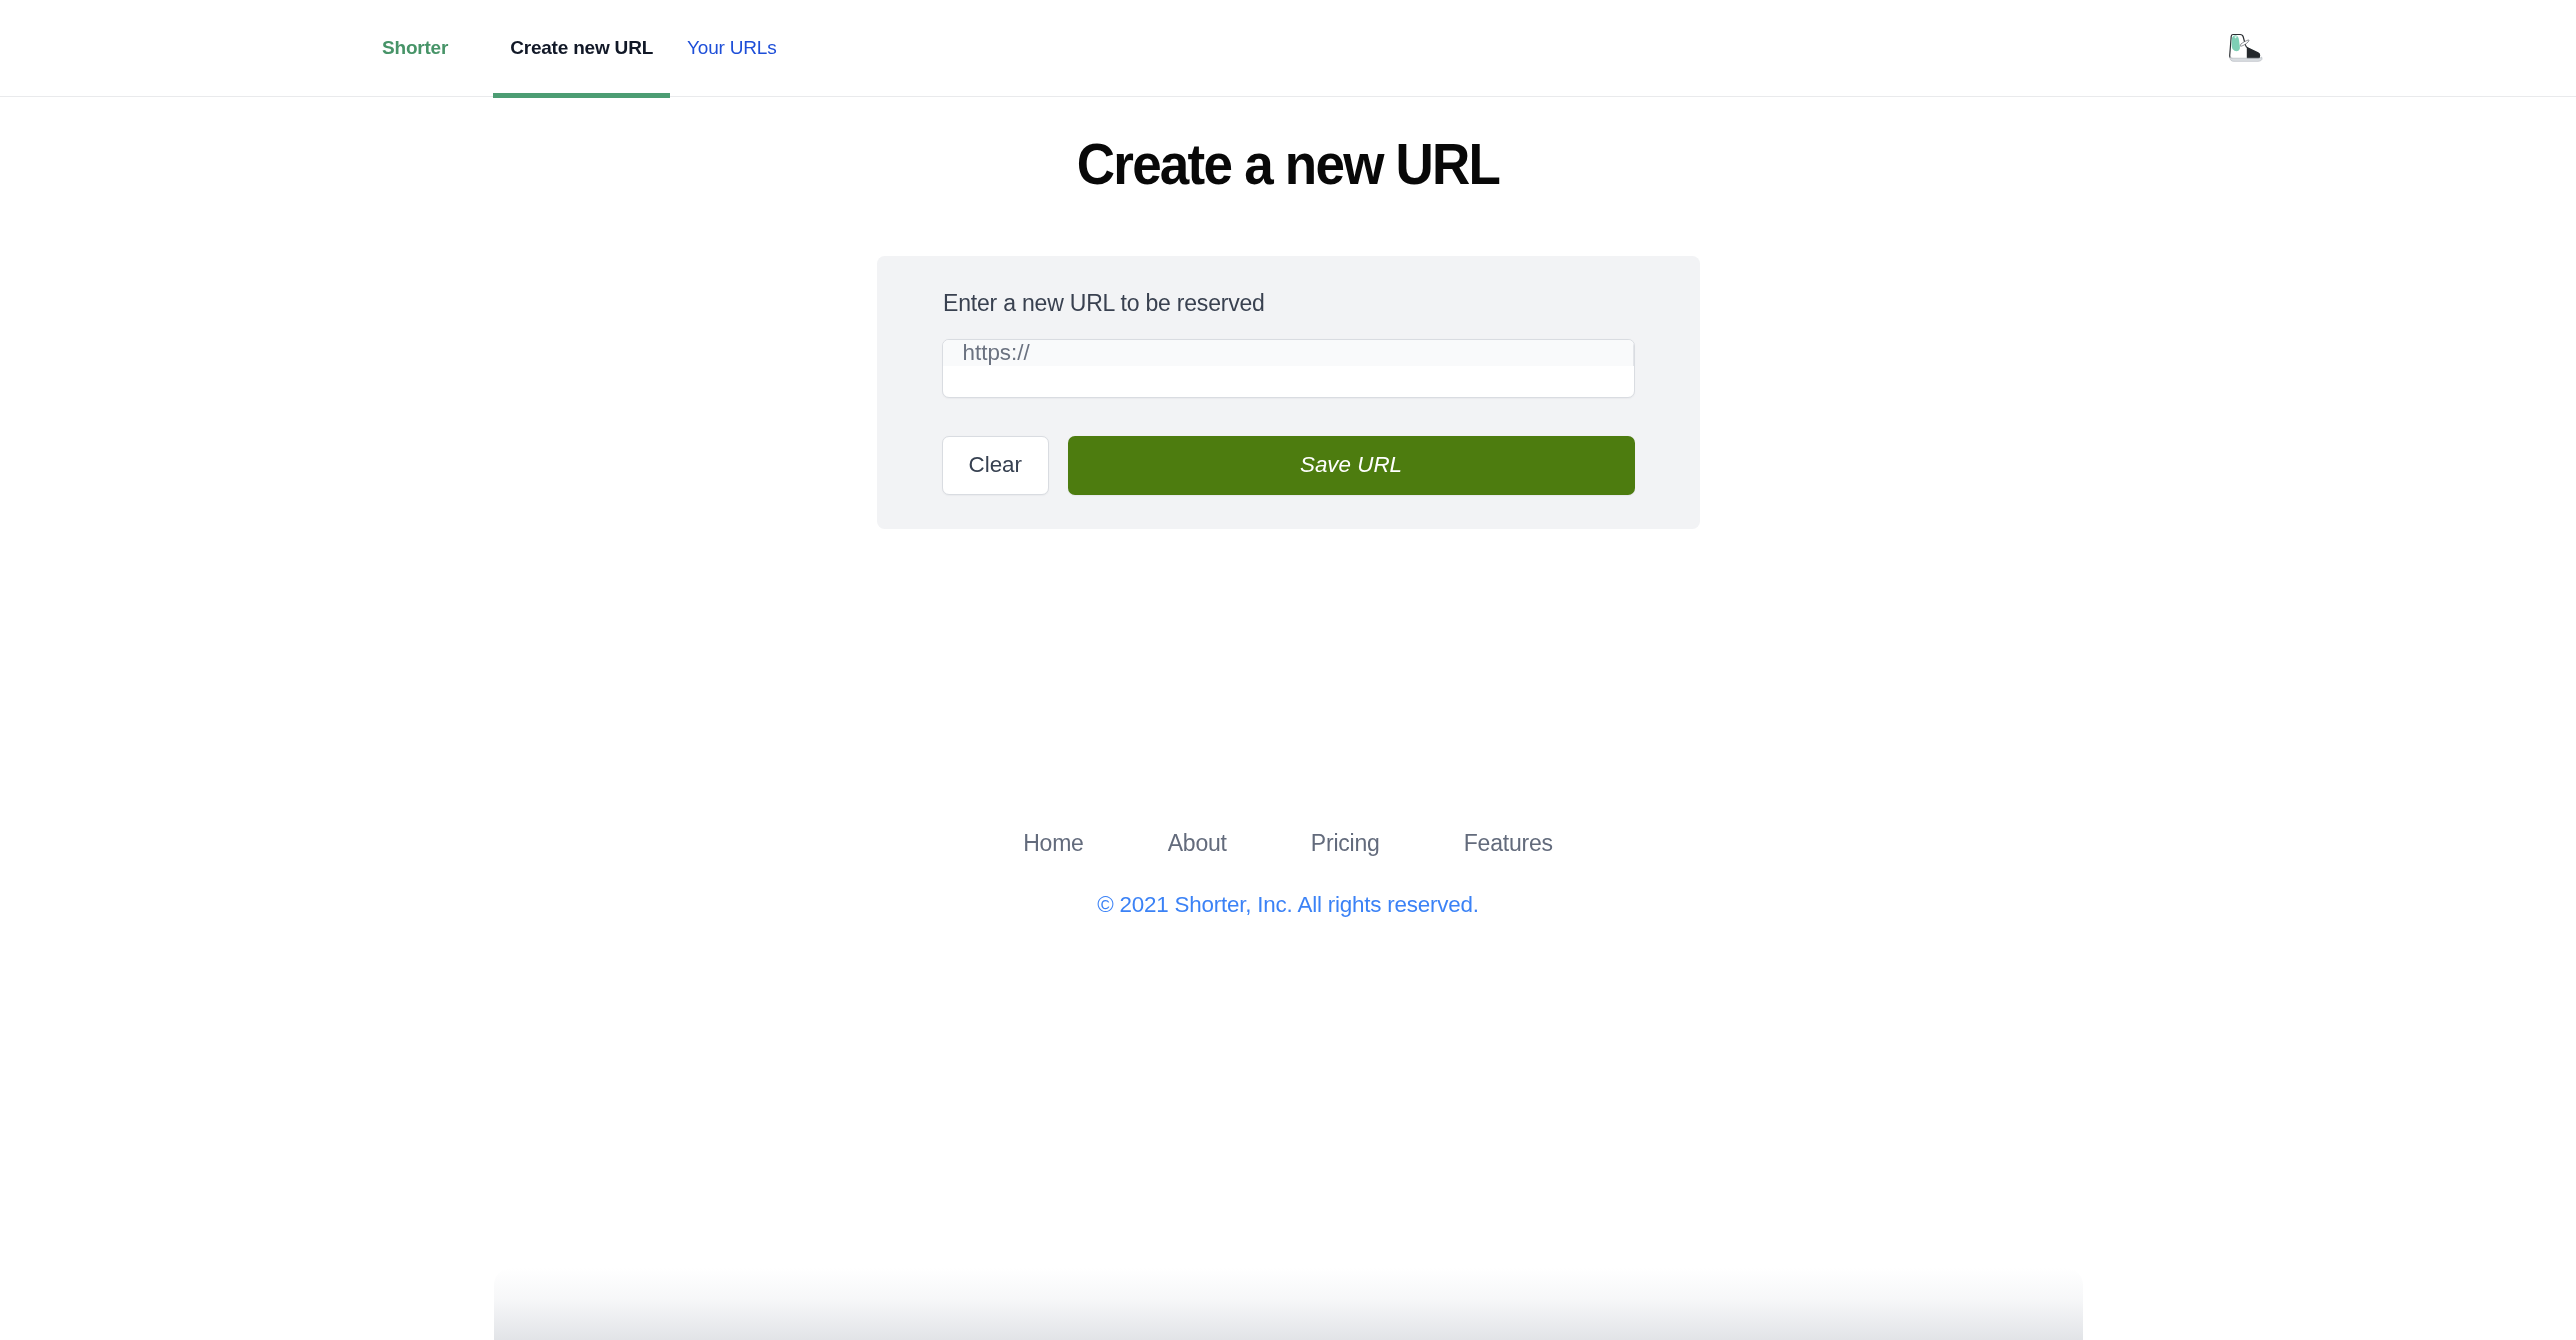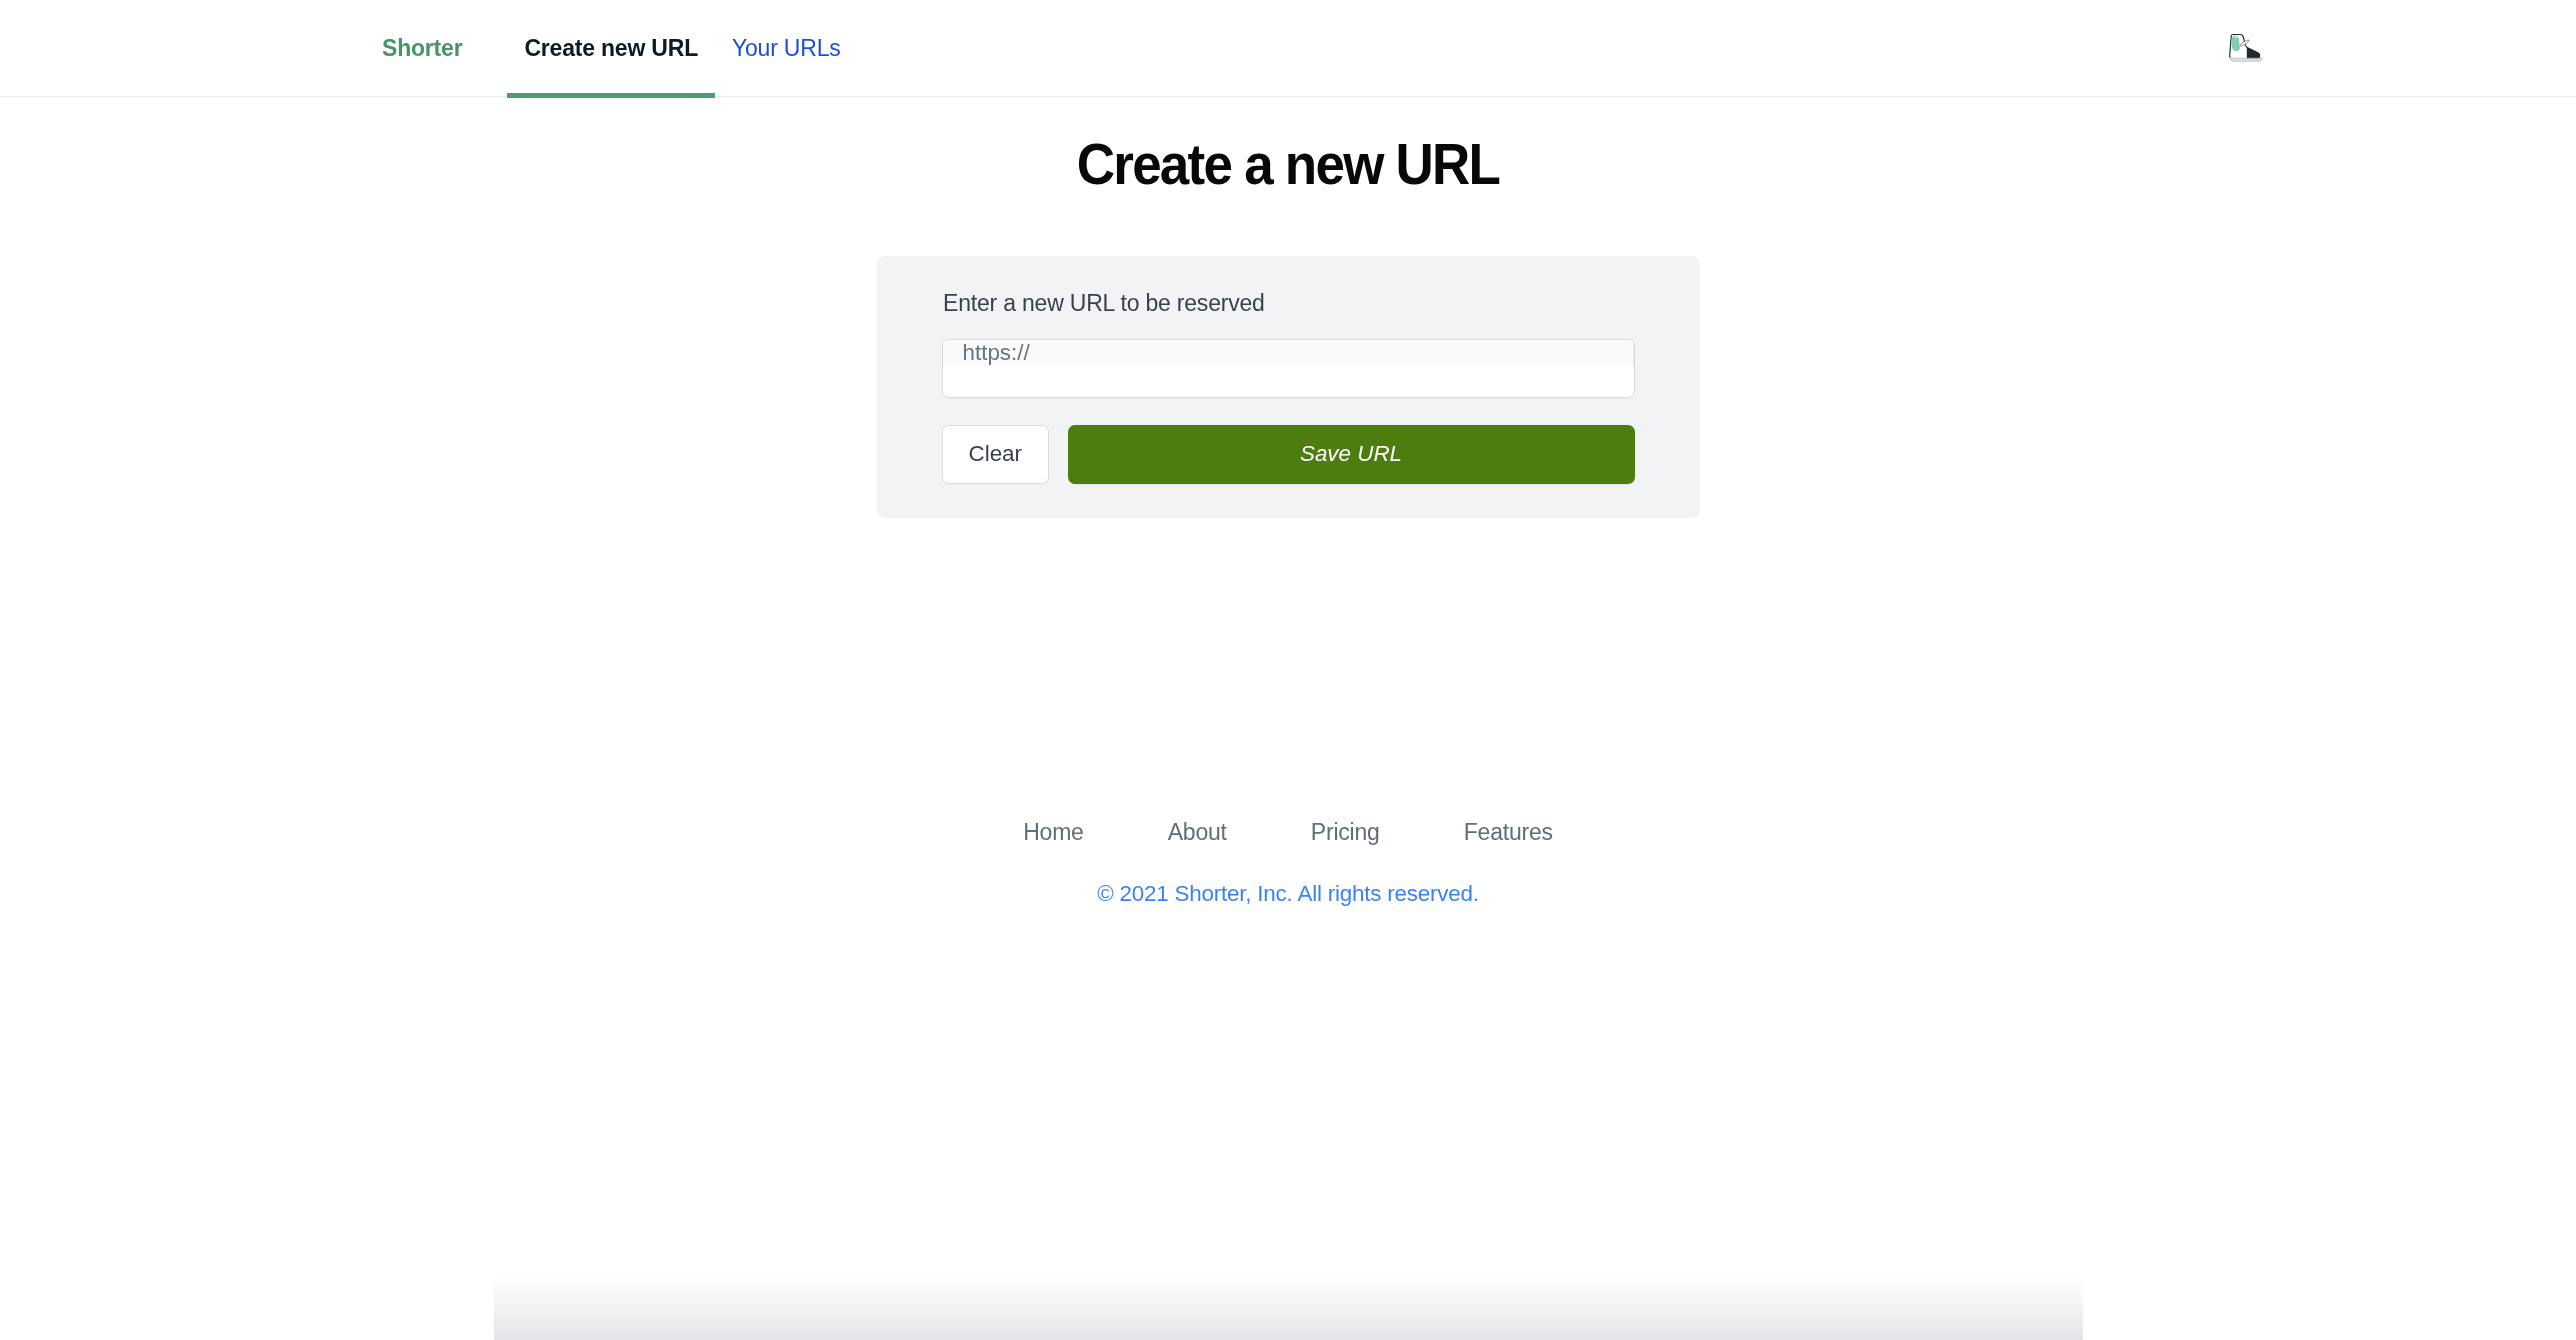--- a/index.html
+++ b/index.html
@@ -27,21 +27,21 @@
   }
   .nav-left {
     display: flex;
     align-items: stretch;
     padding-left: 382px;
   }
   .nav-item {
     display: flex;
     align-items: center;
     padding: 0 0 0 0;
-    font-size: 23px;
+    font-size: 19px;
     letter-spacing: -0.2px;
     cursor: pointer;
     position: relative;
     text-decoration: none;
     white-space: nowrap;
   }
   .nav-brand {
     color: #479468;
     font-weight: 700;
     margin-right: 45px;
@@ -144,21 +144,21 @@
     font-family: "Liberation Sans", sans-serif;
     font-size: 22.4px;
     color: #4b5563;
     padding: 0 18.5px;
   }
   .url-input::placeholder { color: #9ca3af; }
 
   .btn-row {
     display: flex;
     align-items: stretch;
-    margin-top: 27px;
+    margin-top: 38px;
     height: 59px;
   }
   .btn {
     font-family: "Liberation Sans", sans-serif;
     font-size: 22.4px;
     border-radius: 7px;
     cursor: pointer;
     display: flex;
     align-items: center;
     justify-content: center;

